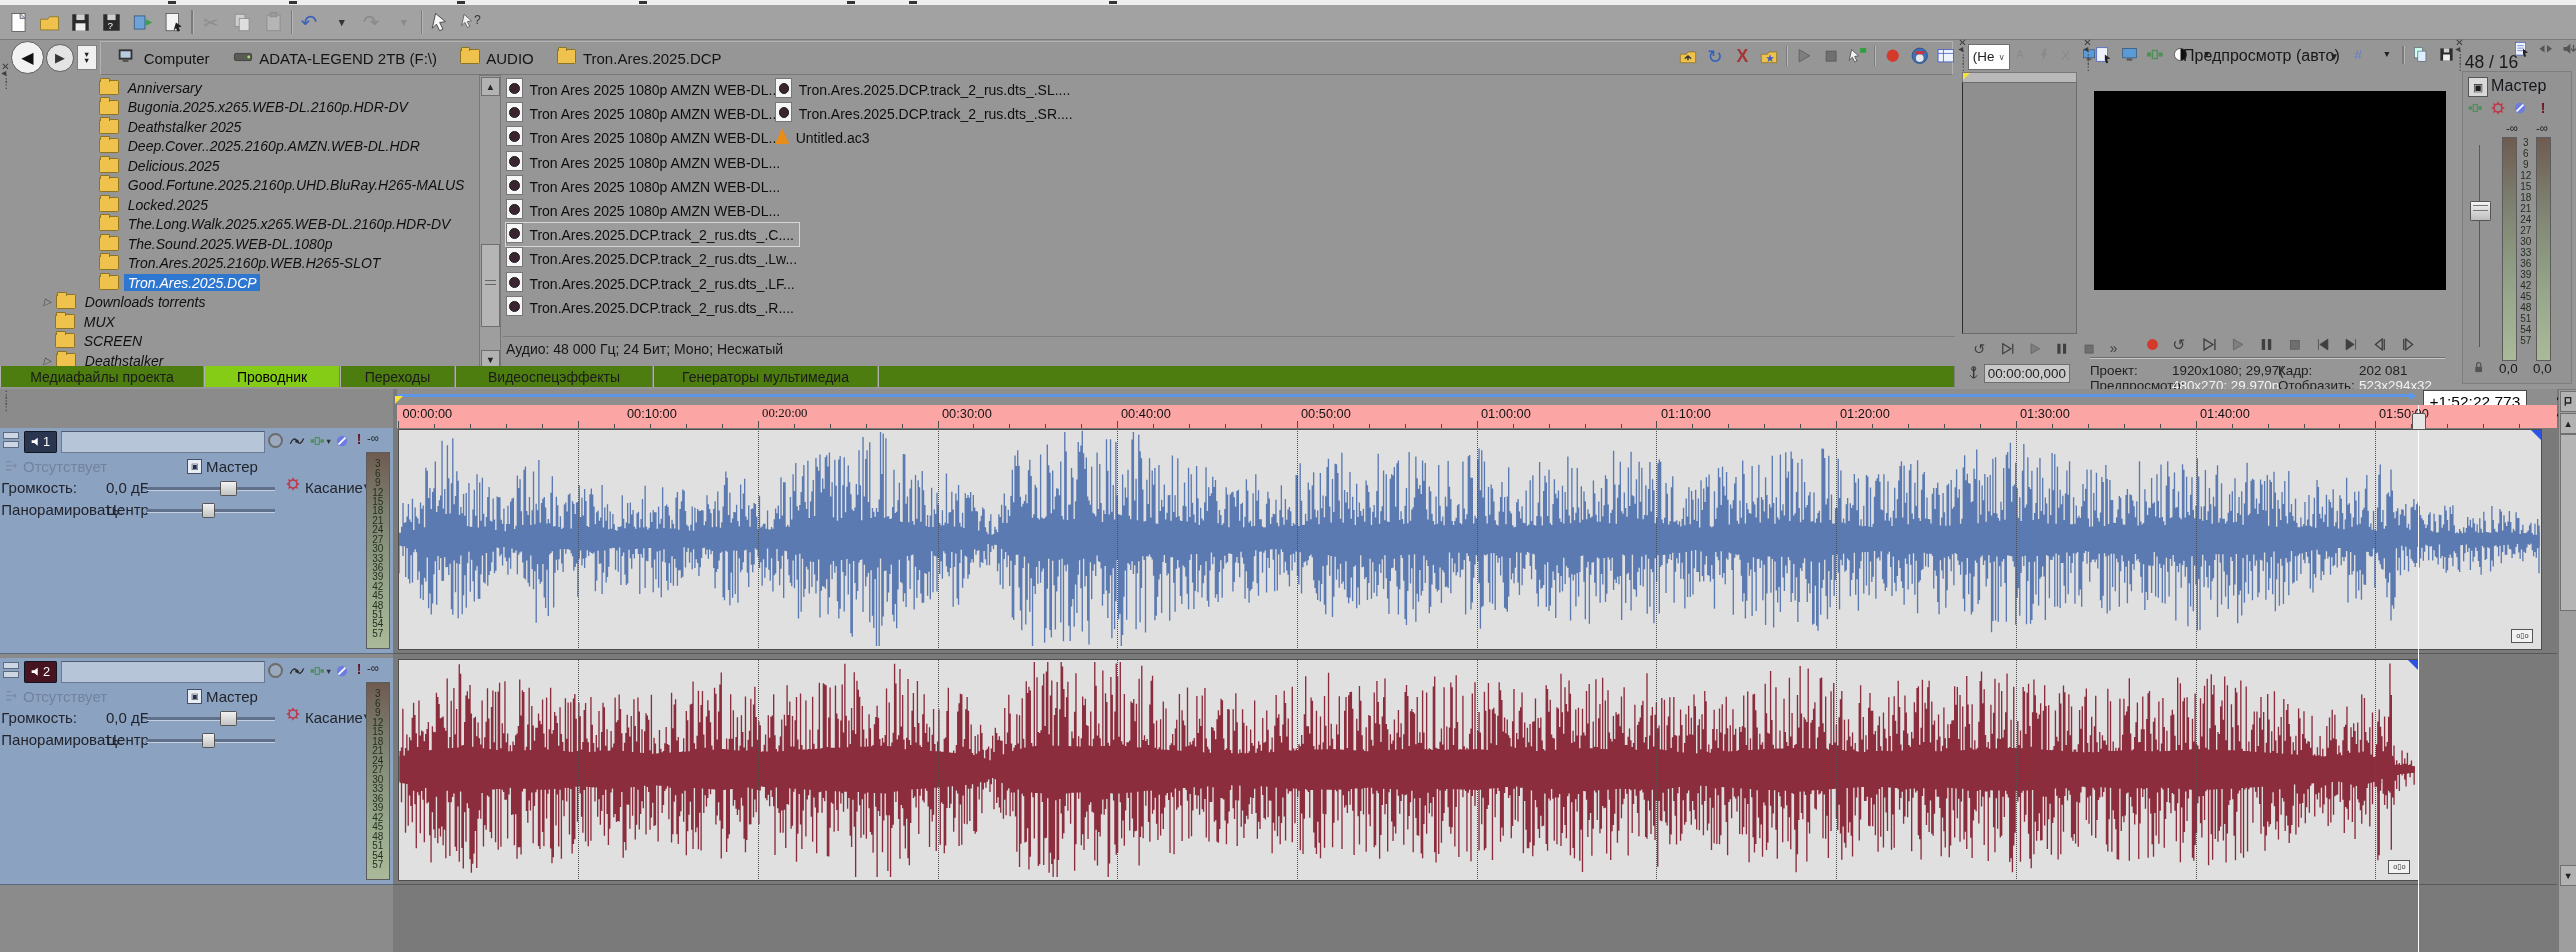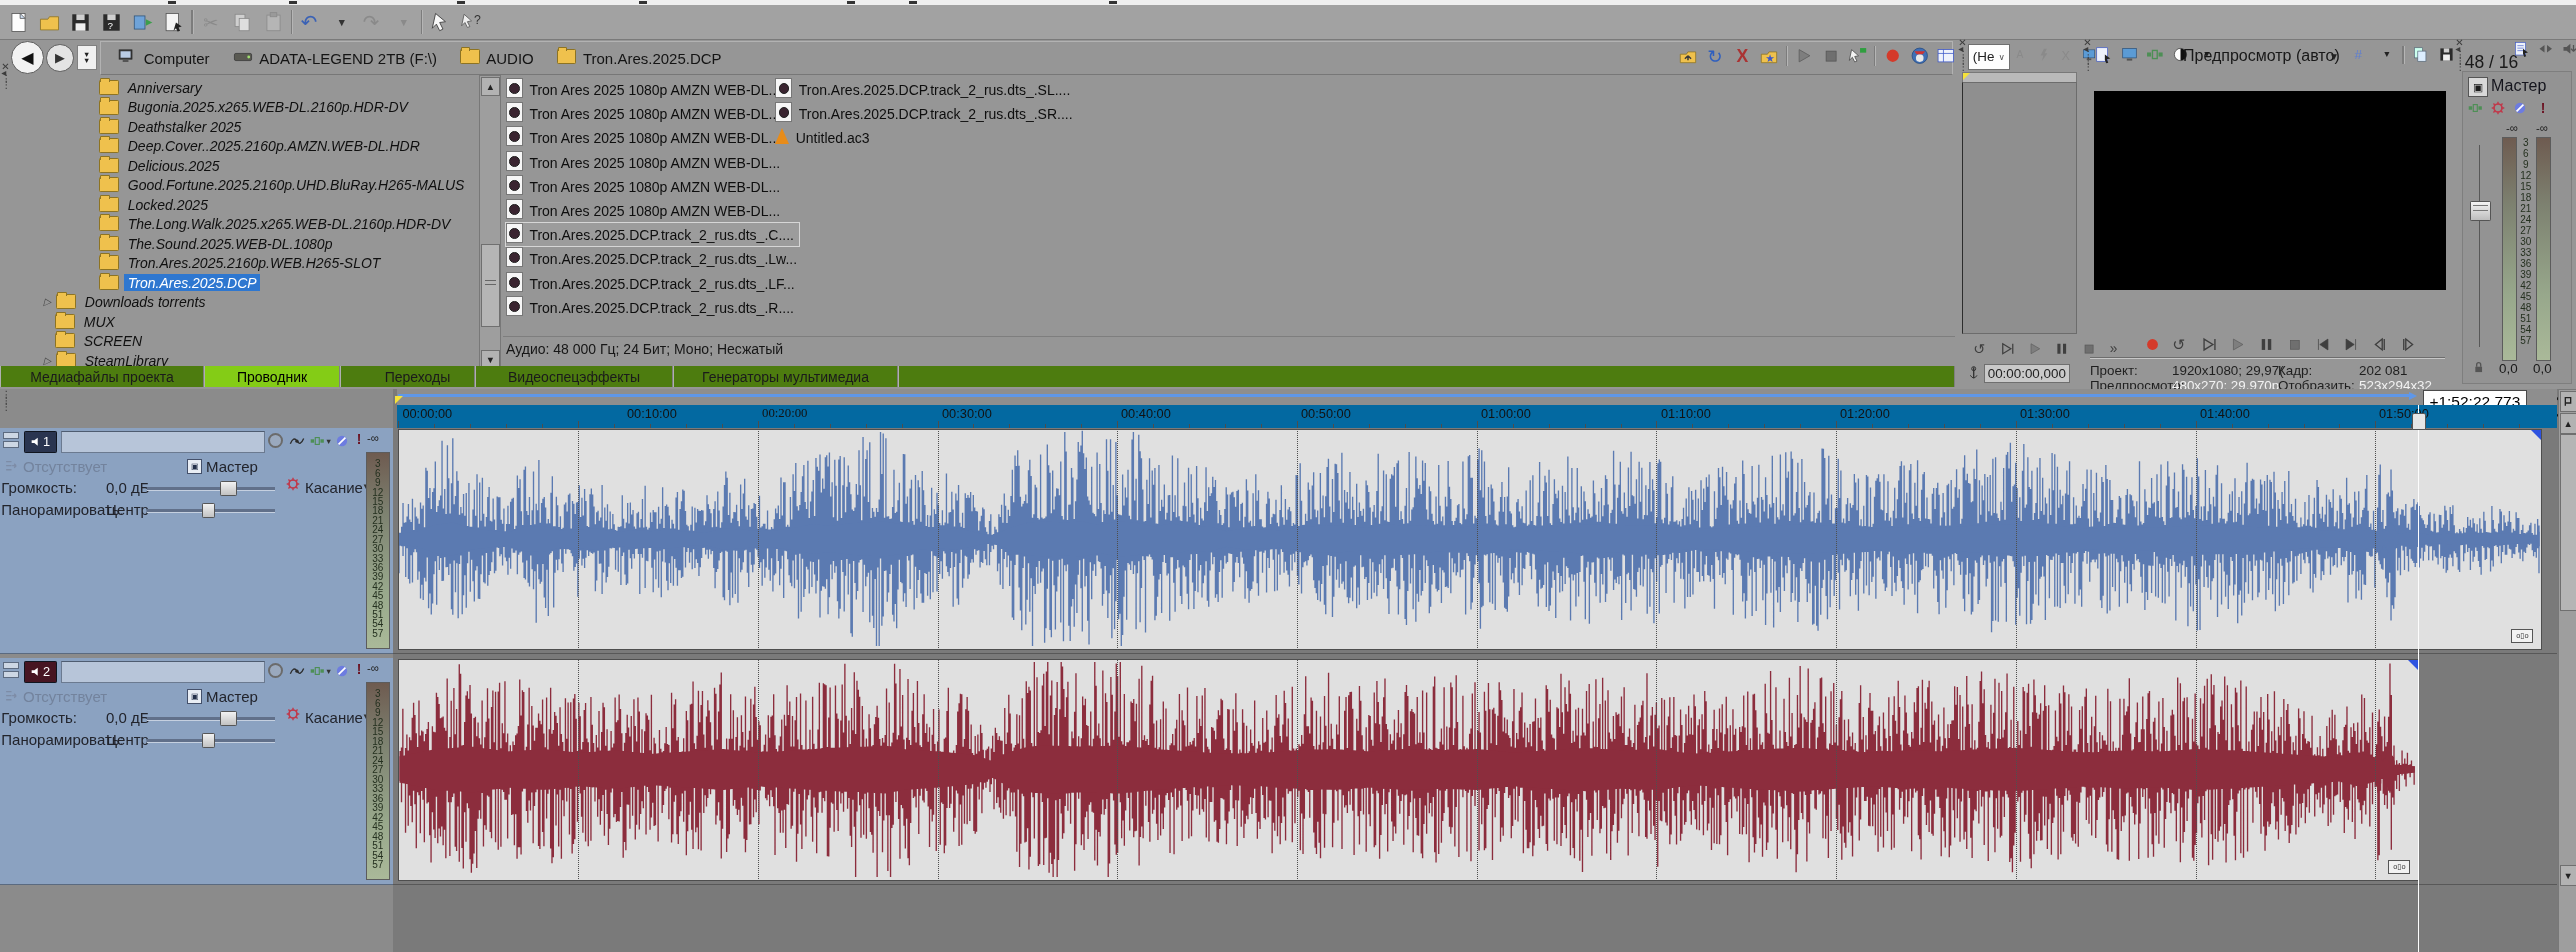--- a/index.html
+++ b/index.html
@@ -52,21 +52,21 @@
   .tbtn svg{display:block;}
   .infolabel{font-size:13.4px;color:#1f1f1f;}
   .infovalue-light{color:#f2f2f2;}
   
   .meterstrip{background:linear-gradient(#6e5b50,#7d8170 30%,#97a78b 70%,#aab999);border:0.7px solid #5c5c5c;}
   .meternum{position:absolute;font-size:10px;color:#24301f;width:100%;text-align:center;}
   
   #timeline{left:0;top:389px;width:2576px;height:563px;background:#7a7a7a;}
   #tl-left{left:0;top:0;width:393px;height:563px;background:#8b8b8b;}
   #big-timecode{right:6.7px;top:1.3px;font-size:30px;color:#141414;letter-spacing:0.7px;}
-  #ruler{left:397px;top:16px;width:2160px;height:23px;background:#0369a1;border-bottom:1.3px solid #404040;overflow:hidden;}
+  #ruler{left:397px;top:16px;width:2160px;height:23px;background:#fca5a5;border-bottom:1.3px solid #404040;overflow:hidden;}
   .rlabel{position:absolute;top:1.3px;font-size:12.8px;color:#121212;}
   .rtick{position:absolute;bottom:0;width:0.7px;background:#4d4d4d;}
   .trackrow-head{left:0;width:393px;background:#8ba2c1;border-bottom:1.3px solid #5a6a80;box-sizing:border-box;}
   .trackrow-lane{left:393px;width:2164px;background:#7a7a7a;border-bottom:1.3px solid #585858;box-sizing:border-box;}
   .event{position:absolute;background:#e0e0e0;border:1.3px solid #4e4e4e;box-sizing:border-box;}
   .notch{position:absolute;right:0;top:0;width:0;height:0;border-left:10.8px solid transparent;border-top:10.8px solid #2e53e0;}
   .gridline{position:absolute;width:0;border-left:1.3px dotted #4f4f4f;}
   .namefield{background:#b7c5d9;border:0.7px solid #6b7a90;border-top-color:#4e5c70;}
   .hslider{position:absolute;height:2.7px;background:#61708a;border-bottom:0.7px solid #c5d0e0;}
   .hhandle{position:absolute;width:15px;height:13.4px;top:-6px;background:linear-gradient(#f2f2f2,#c2c2c2);border:0.7px solid #565656;border-radius:1.3px;}
@@ -280,21 +280,21 @@
           <span class="lbl">MUX</span>
         </div>
         <div class="treerow" style="top: 253px; left: 38px;">
           <span style="width: 6.7px;"></span>
           <span class="folder"></span>
           <span class="lbl">SCREEN</span>
         </div>
         <div class="treerow" style="top: 273px; left: 38px;">
           <span class="expander">▷</span>
           <span class="folder"></span>
-          <span class="lbl">SteamLibrary</span>
+          <span class="lbl">Deathstalker</span>
         </div>
       </div>
     <div class="abs vscroll" style="left:479px;top:35px;width:20px;height:292px;">
       <div class="abs scrbtn" style="left:0.7px;top:0.7px;width:17.5px;height:17.5px;">▲</div>
       <div class="abs scrthumb" style="left:0.7px;top:168px;width:17.5px;height:81px;">
         <div style="margin:35px 3.4px 0 3.4px;border-top:0.7px solid #666;border-bottom:0.7px solid #666;height:2.7px;"></div>
         </div>
       <div class="abs scrbtn" style="left:0.7px;top:274px;width:17.5px;height:17.5px;">▼</div>
     </div>
     <div id="files" class="abs">
@@ -349,21 +349,21 @@
         <div class="filerow" style="left: 272px; top: 52px; padding-right: 5.4px;">
           <span><span class="cone" style="display:inline-block"></span></span>
           <span>Untitled.ac3</span>
         </div>
       </div>
     <div id="statusline" class="abs"></div>
     <div id="statusbar" class="abs">Аудио: 48 000 Гц; 24 Бит; Моно; Несжатый</div>
     <div id="tabs" class="abs">
         <div class="tab" style="width: 202px;">Медиафайлы проекта</div>
         <div class="tab active" style="width: 134px;">Проводник</div>
-        <div class="tab" style="width: 113px; padding-left: 20px;">Переходы</div>
+        <div class="tab" style="width: 113px;">Переходы</div>
         <div class="tab" style="width: 196px;">Видеоспецэффекты</div>
         <div class="tab" style="width: 223px;">Генераторы мультимедиа</div>
         <div class="tab" style="flex: 1 1 0%;"></div>
       </div>
   <div class="abs panel-toolbar" style="left: 1678px; top: 5.4px; gap: 5.4px;">
         <div class="icon-btn">
           <svg width="21.5" height="21.5" viewBox="0 0 28 28">
             <path d="M3 12 h8 l2-3 h10 v14 h-20 z" fill="#efc14d" stroke="#8d7322"></path>
             <path d="M13 20 v-6 m0 0 l-4 4 m4-4 l4 4" stroke="#3b3b3b" stroke-width="2" fill="none"></path>
           </svg>

